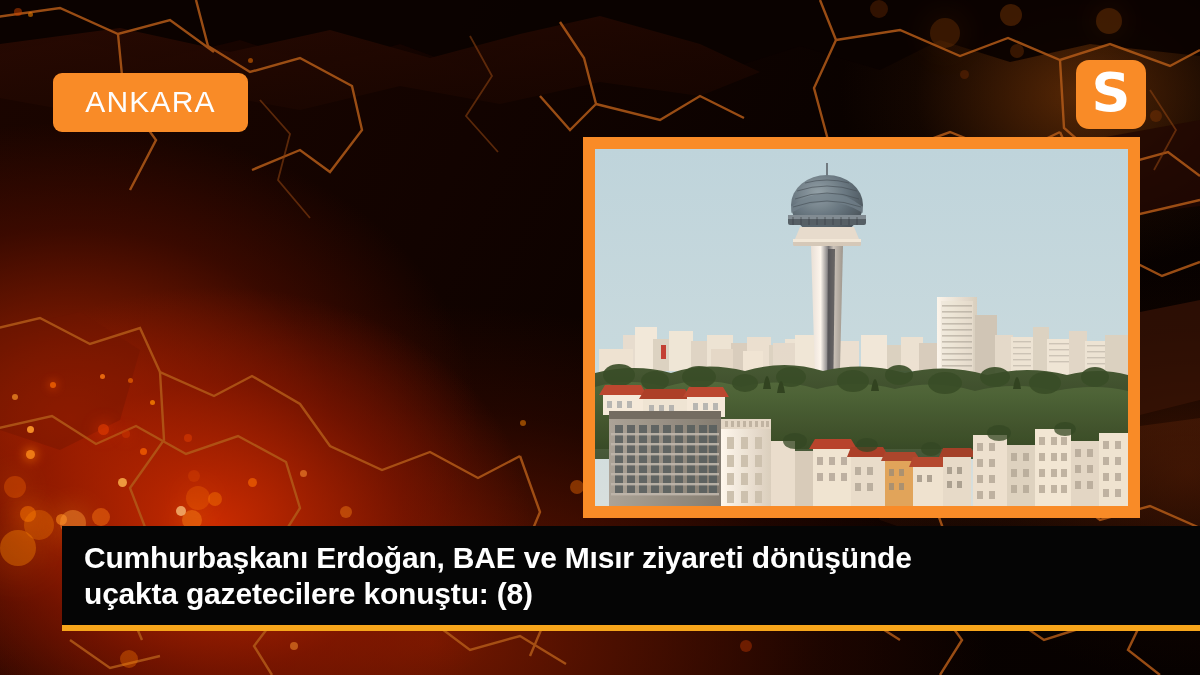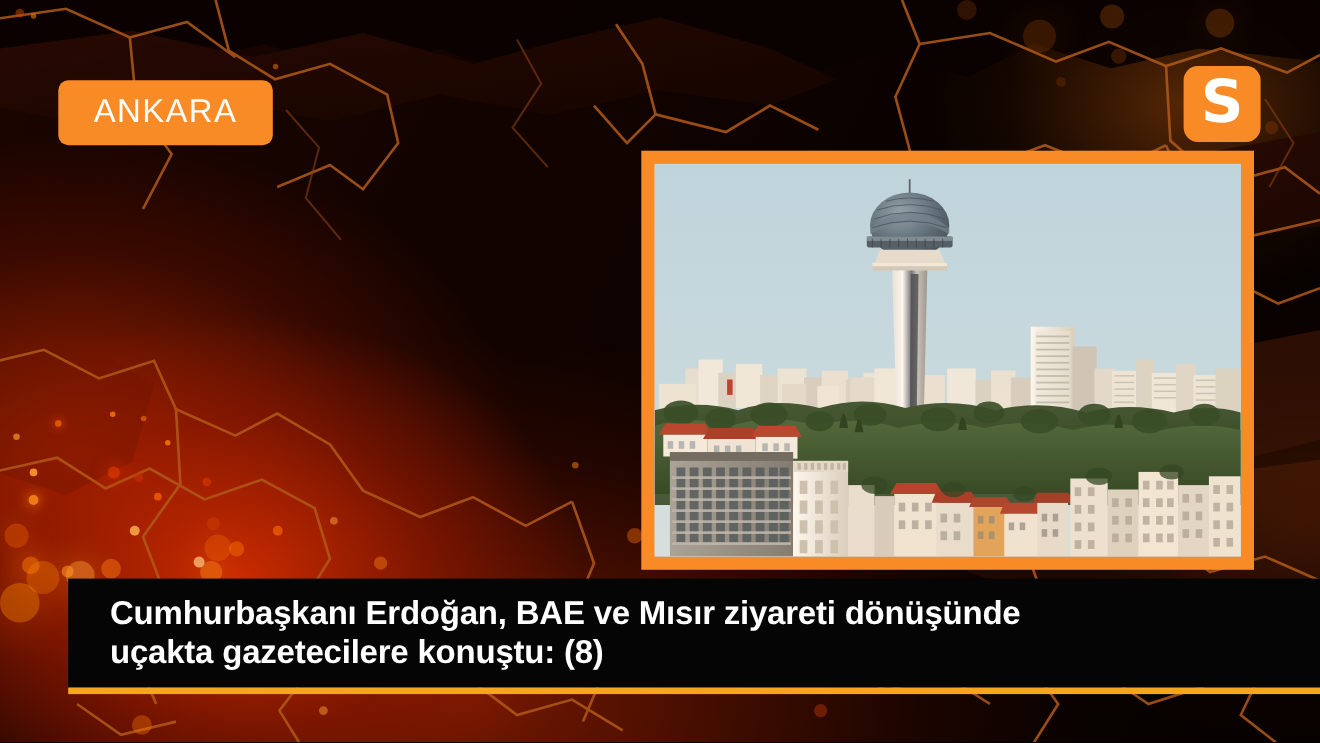--- a/index.html
+++ b/index.html
@@ -89,21 +89,21 @@
   }
   #photo svg{ display:block; width:100%; height:100%; }
 
   
   #headline-bar{
     position:absolute;
     left:62px; top:526px;
     width:1138px; height:99px;
     background:#050505;
     display:flex; flex-direction:column; justify-content:center;
-    padding-left:38px;
+    padding-left:22px;
   }
   .headline-line{
     color:#ffffff;
     font-size:30px;
     font-weight:bold;
     line-height:36px;
     letter-spacing:-.2px;
     white-space:nowrap;
   }
   #accent-rule{

